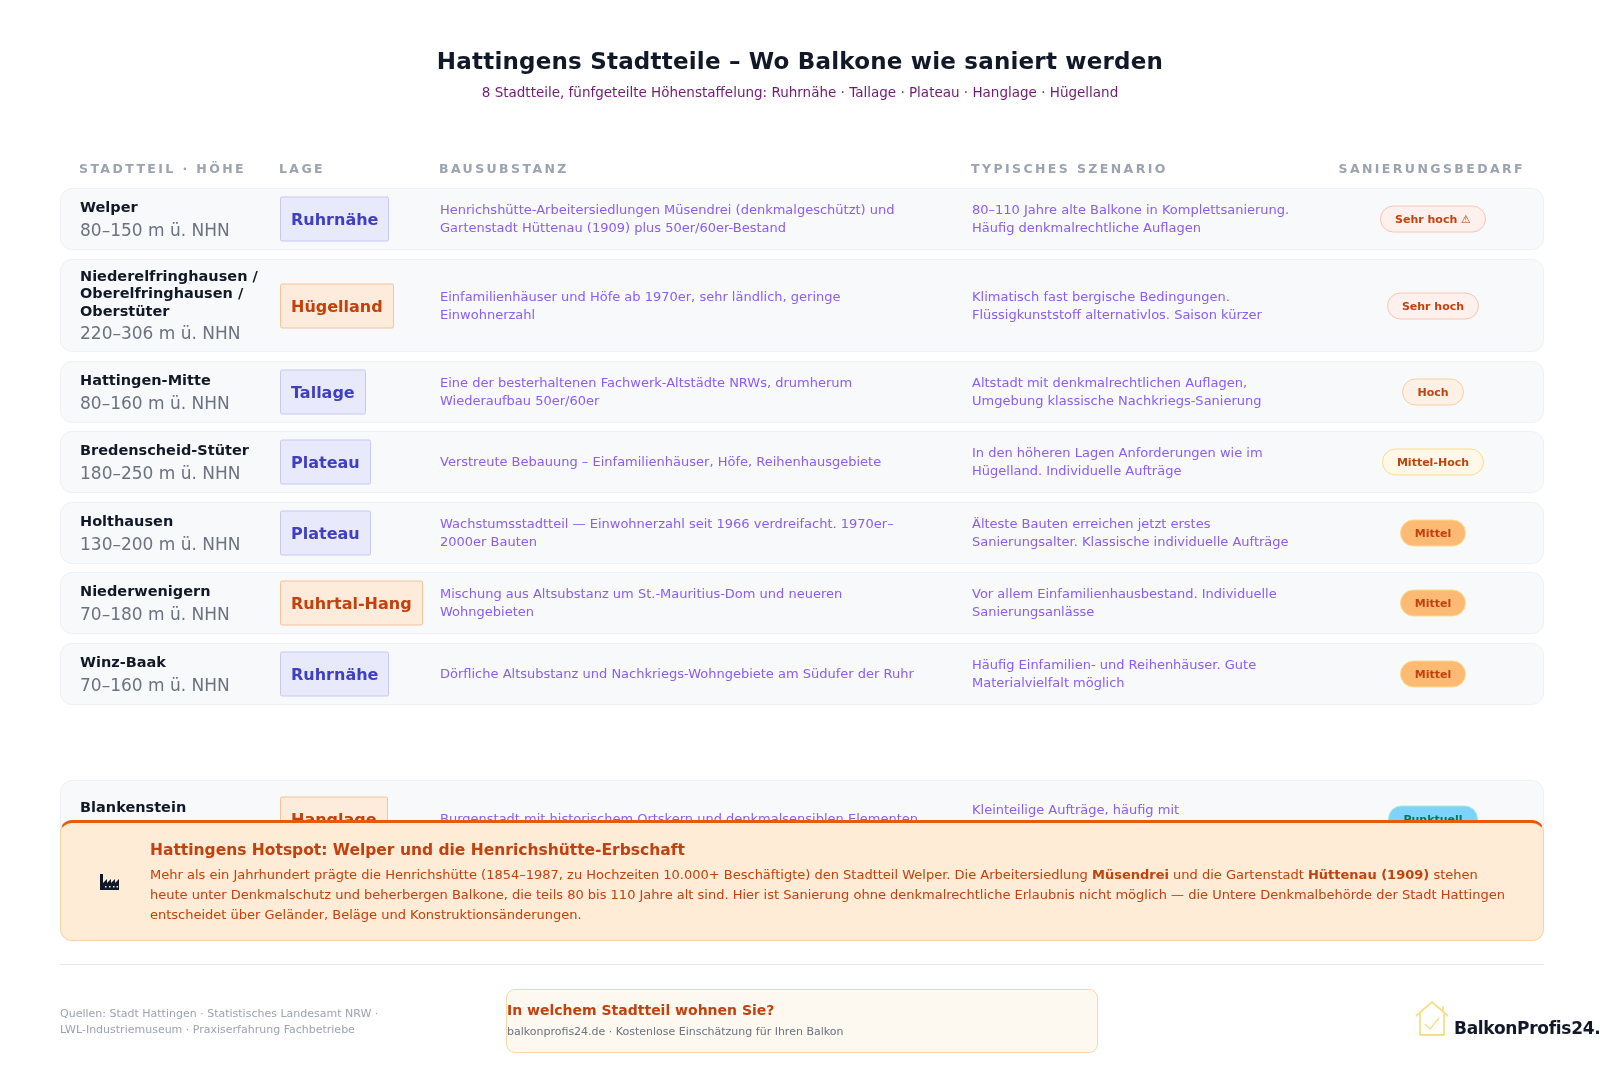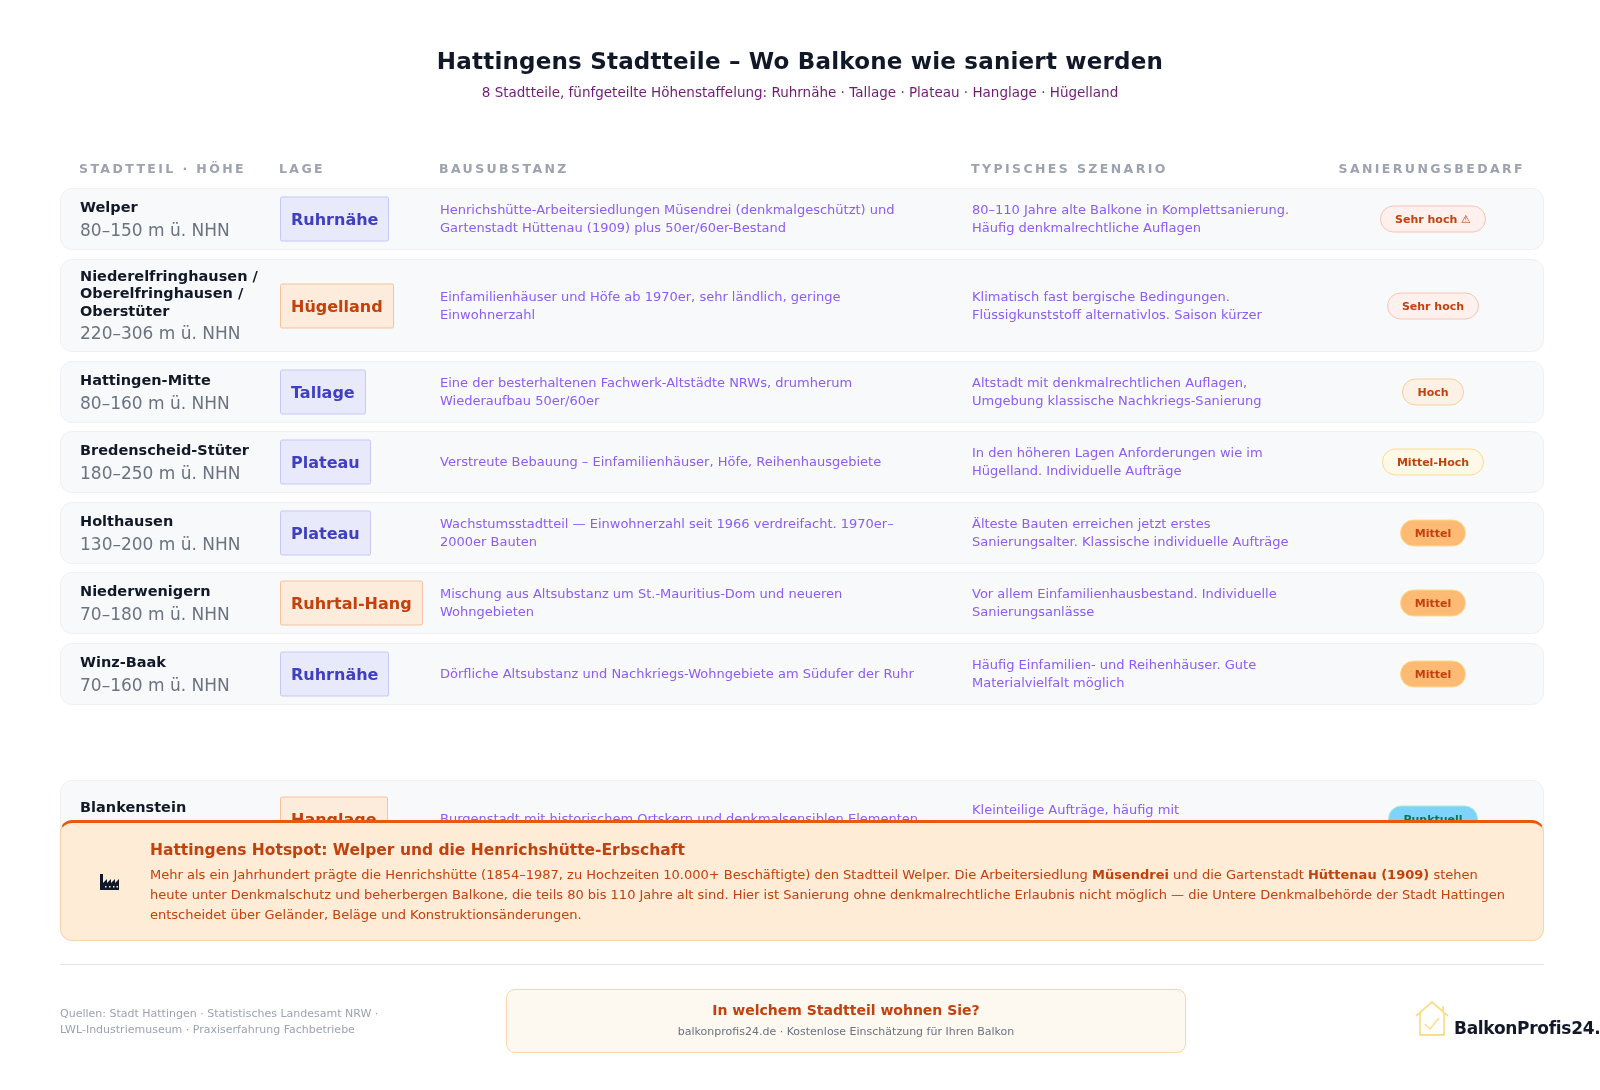--- a/index.html
+++ b/index.html
@@ -41,21 +41,21 @@
 
   .hotspot { position: absolute; left: 60px; top: 820px; width: 1484px; height: 121px; background: #feecd6; border: 1px solid #f8d3a8; border-top: 3px solid #ea580c; border-radius: 12px; }
   .hs-icon { position: absolute; left: 38px; top: 50px; width: 22px; height: 18px; }
   .hs-title { position: absolute; left: 89px; top: 18px; font-size: 15.5px; font-weight: 700; color: #c2410c; }
   .hs-body { position: absolute; left: 89px; top: 42px; width: 1360px; font-size: 13px; line-height: 20px; color: #c2410c; }
   .hs-body b { font-weight: 700; }
 
   .divider { position: absolute; left: 60px; top: 964px; width: 1484px; height: 1px; background: #e5e7eb; }
 
   .sources { position: absolute; left: 60px; top: 1006px; font-size: 11px; color: #9ca3af; line-height: 16px; }
-  .cta { position: absolute; left: 506px; top: 989px; width: 680px; height: 64px; background: #fdf8f0; border: 1px solid #f6d9a6; border-radius: 9px; text-align: center; }
+  .cta { position: absolute; left: 506px; top: 989px; width: 592px; height: 64px; background: #fdf8f0; border: 1px solid #f6d9a6; border-radius: 9px; }
   .cta-title { font-size: 14px; font-weight: 700; color: #c2410c; margin-top: 12px; }
   .cta-sub { font-size: 11px; color: #6b7280; margin-top: 7px; }
 
   .logo { position: absolute; left: 1412px; top: 998px; display: flex; align-items: flex-end; }
   .logo-icon { width: 40px; height: 40px; }
   .logo-text { font-size: 17px; font-weight: 700; color: #111827; margin-left: 2px; letter-spacing: -0.3px; }
 </style>
 </head>
 <body>
 

